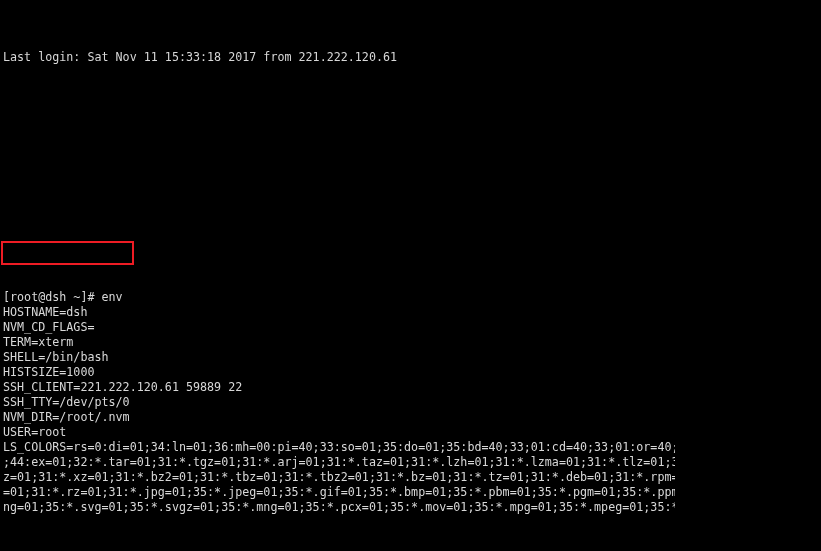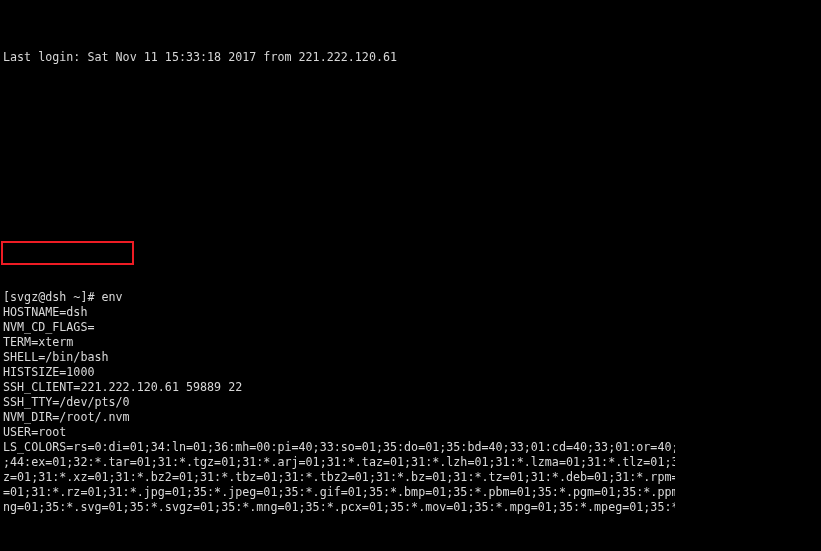--- a/index.html
+++ b/index.html
@@ -61,20 +61,20 @@
 
   <div class="tline">Last login: Sat Nov 11 15:33:18 2017 from 221.222.120.61</div>
 
   <div class="tline blank"> </div>
 
 
   <div class="tline blank"> </div>
 
   <div class="cmd-wrap">
     <div id="highlight-box"></div>
-    <div class="tline">[svgz@dsh ~]# env</div>
+    <div class="tline">[root@dsh ~]# env</div>
   </div>
 
   <div id="output-container"><div class="tline">HOSTNAME=dsh</div><div class="tline">NVM_CD_FLAGS=</div><div class="tline">TERM=xterm</div><div class="tline">SHELL=/bin/bash</div><div class="tline">HISTSIZE=1000</div><div class="tline">SSH_CLIENT=221.222.120.61 59889 22</div><div class="tline">SSH_TTY=/dev/pts/0</div><div class="tline">NVM_DIR=/root/.nvm</div><div class="tline">USER=root</div><div class="tline">LS_COLORS=rs=0:di=01;34:ln=01;36:mh=00:pi=40;33:so=01;35:do=01;35:bd=40;33;01:cd=40;33;01:or=40;31;01:mi=01;05;37;41:</div><div class="tline">;44:ex=01;32:*.tar=01;31:*.tgz=01;31:*.arj=01;31:*.taz=01;31:*.lzh=01;31:*.lzma=01;31:*.tlz=01;31:*.txz=01;31:*.zip=0</div><div class="tline">z=01;31:*.xz=01;31:*.bz2=01;31:*.tbz=01;31:*.tbz2=01;31:*.bz=01;31:*.tz=01;31:*.deb=01;31:*.rpm=01;31:*.jar=01;31:*.r</div><div class="tline">=01;31:*.rz=01;31:*.jpg=01;35:*.jpeg=01;35:*.gif=01;35:*.bmp=01;35:*.pbm=01;35:*.pgm=01;35:*.ppm=01;35:*.tga=01;35:*.</div><div class="tline">ng=01;35:*.svg=01;35:*.svgz=01;35:*.mng=01;35:*.pcx=01;35:*.mov=01;35:*.mpg=01;35:*.mpeg=01;35:*.m2v=01;35:*.mkv=01;3</div></div>
 
   
 
 </div>
 
 </body></html>

